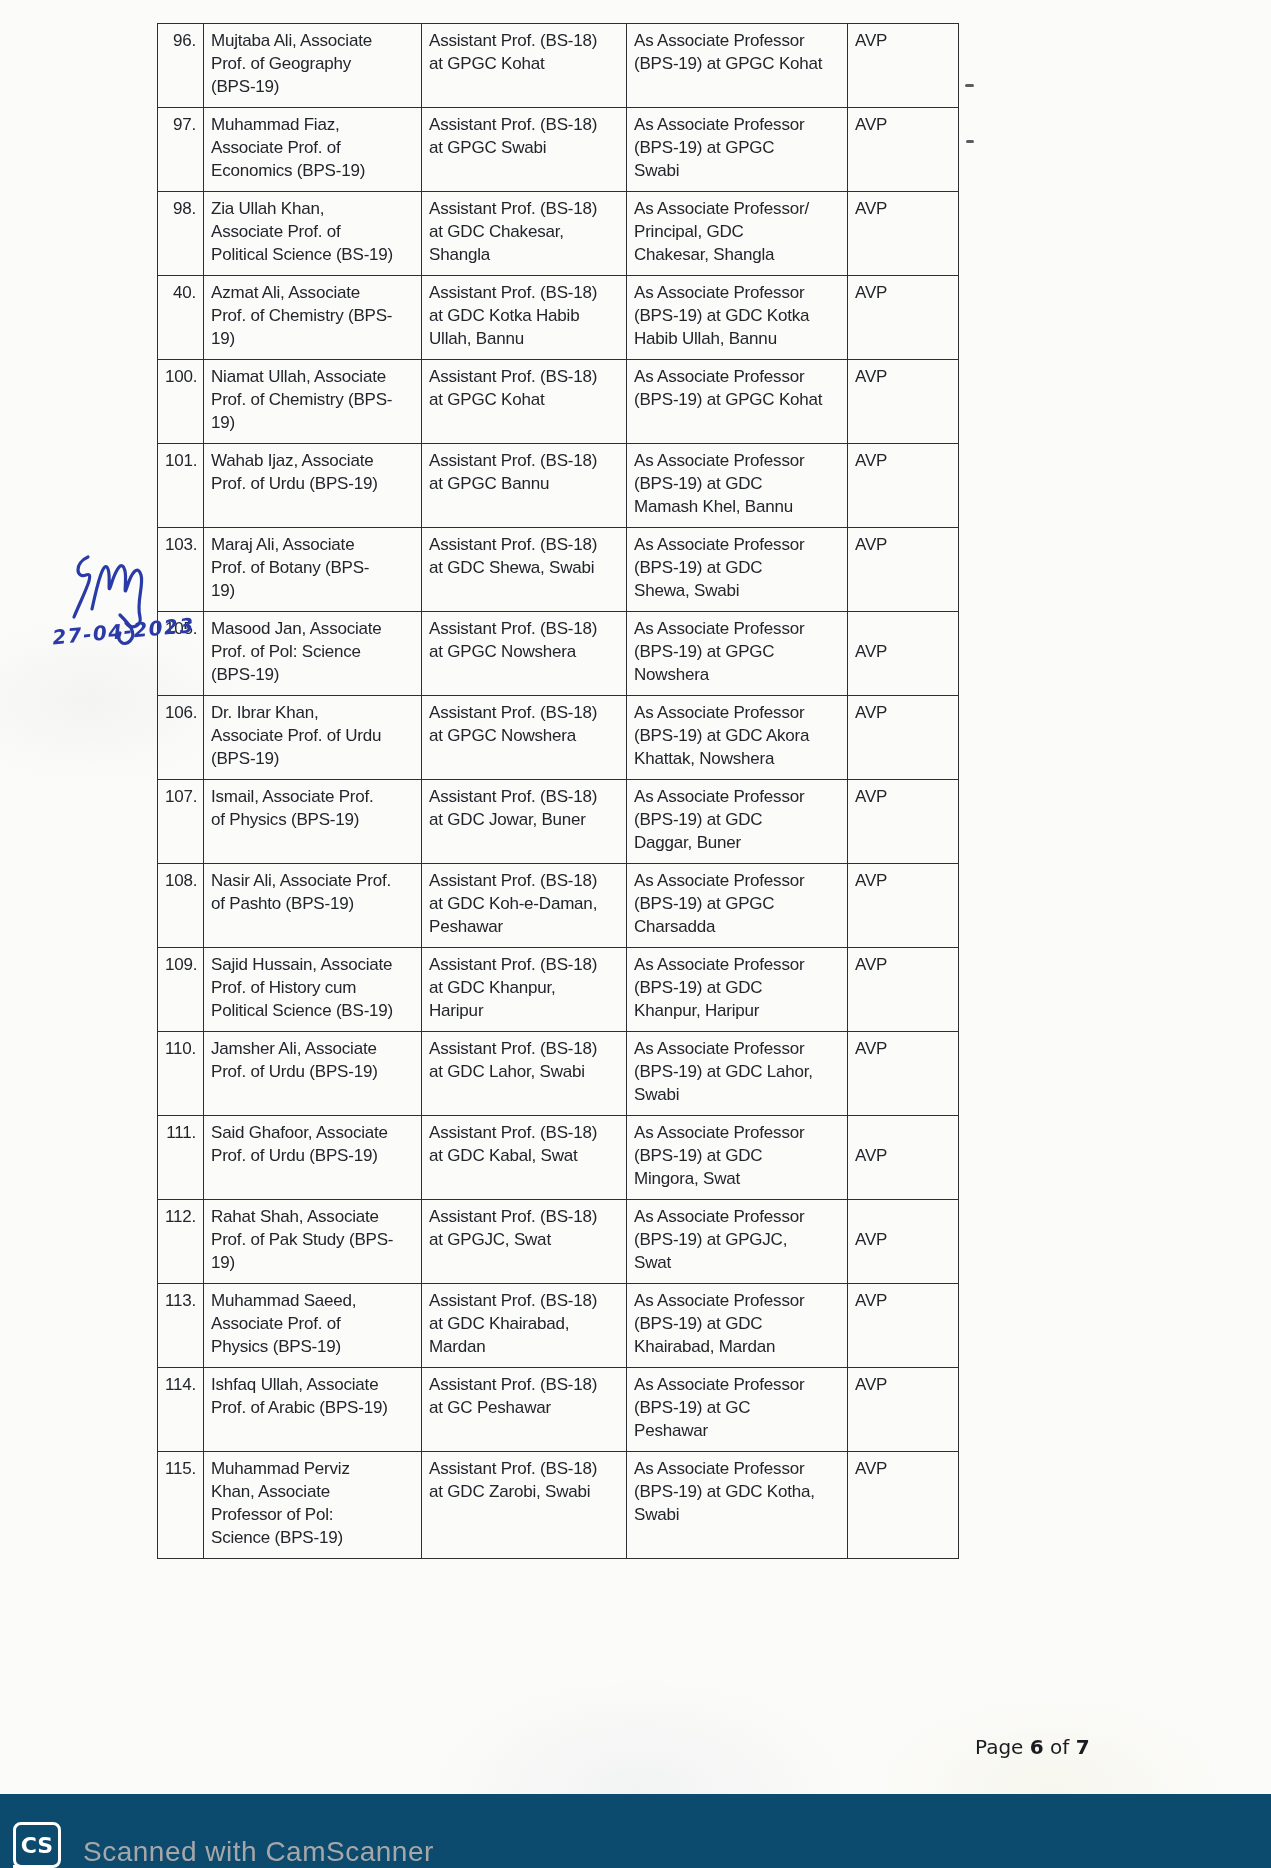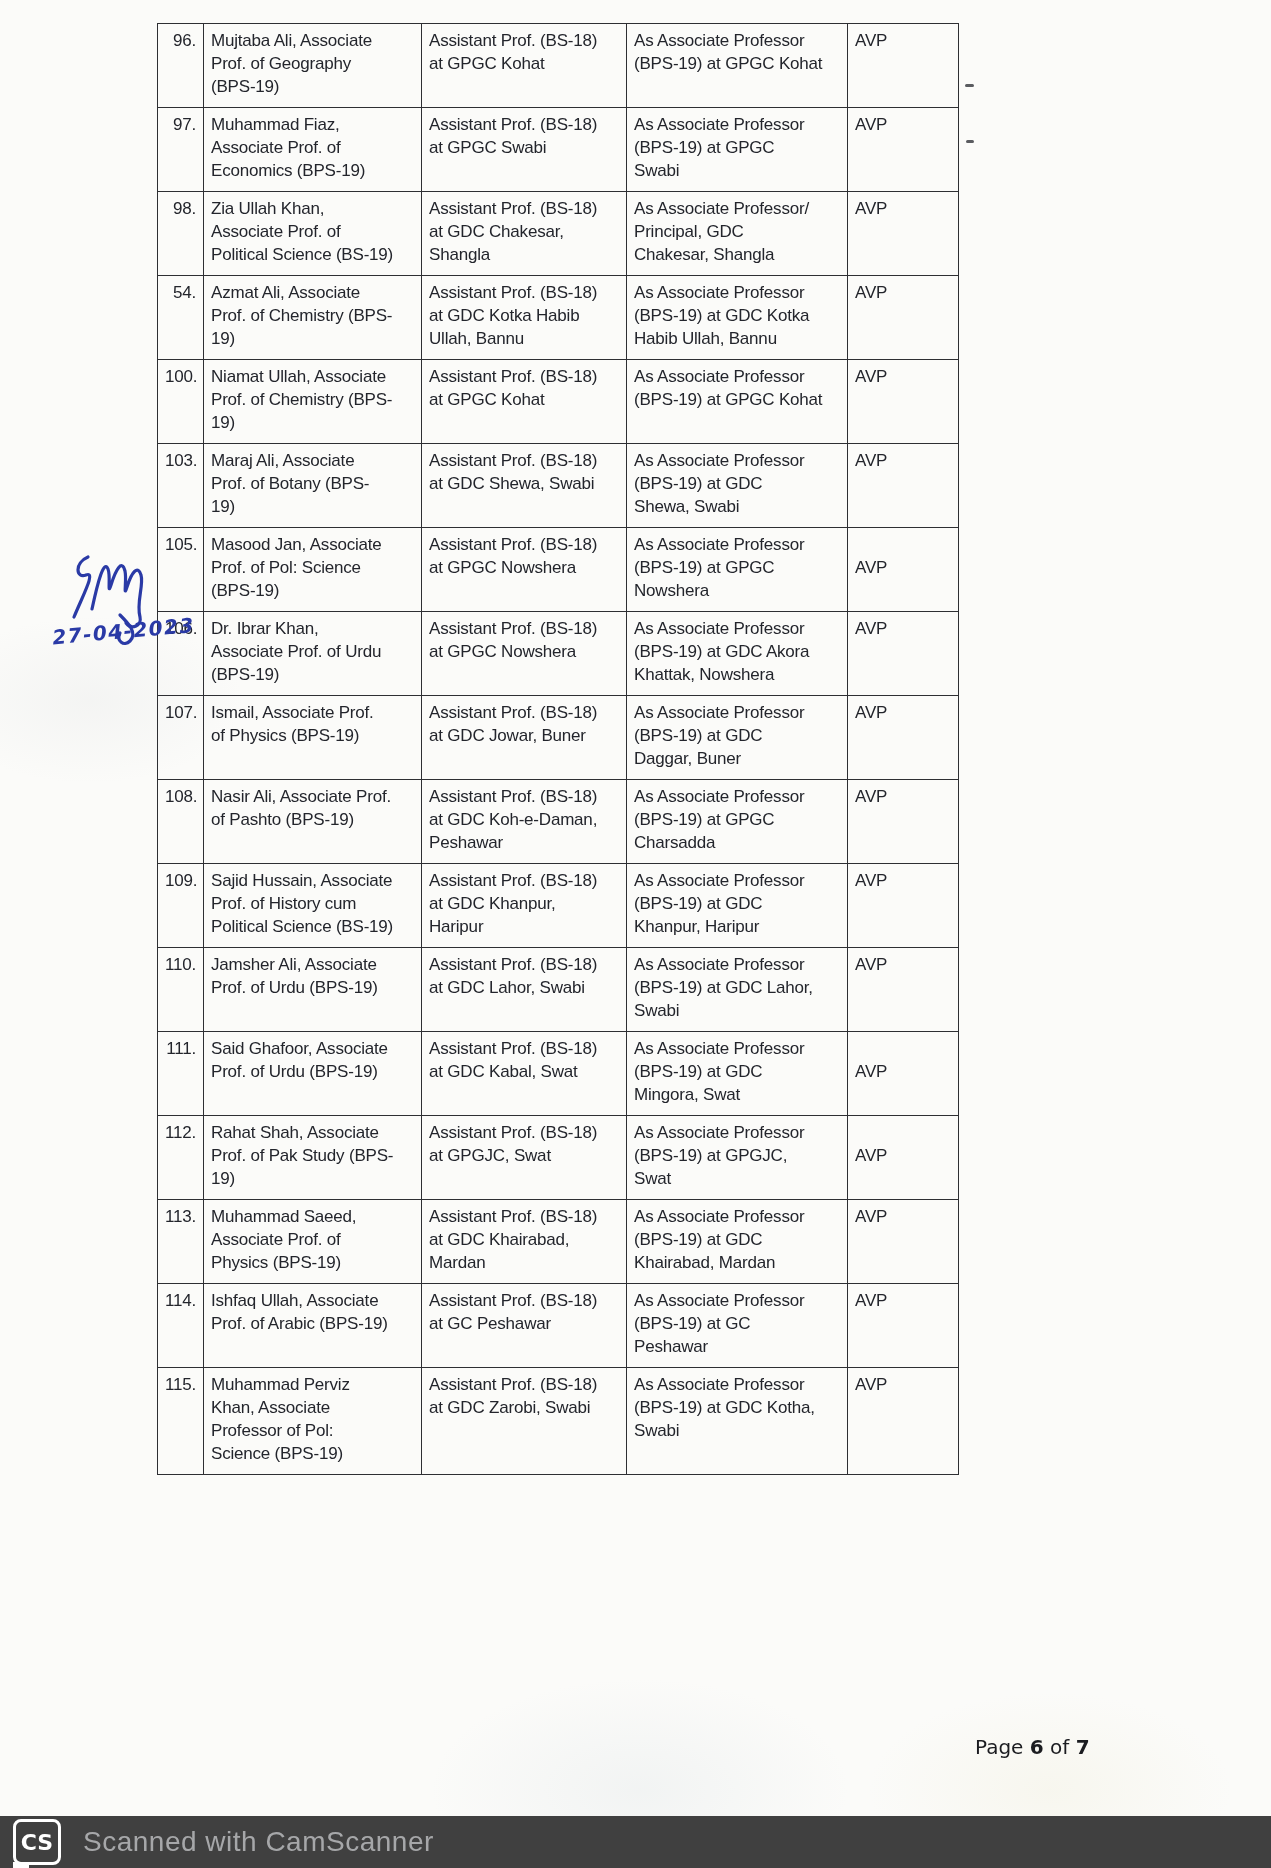--- a/index.html
+++ b/index.html
@@ -43,22 +43,22 @@
   .pen-mark.m2{left:966px;top:140px;width:8px;height:3px;}
   
   .page-num{
     position:absolute;left:975px;top:1735px;
     font-size:20px;color:#1b1c20;letter-spacing:0;
     font-family:"DejaVu Sans",sans-serif;white-space:nowrap;
   }
   .page-num b{font-weight:bold;}
   
   .footer-bar{
-    position:absolute;left:0;right:0;bottom:0;height:52px;
-    background:#404040;display:flex;align-items:center;
+    position:absolute;left:0;right:0;bottom:0;height:74px;
+    background:#0c4a6e;display:flex;align-items:flex-end;
   }
   .cs-badge{
     position:relative;margin-left:13px;width:42px;height:40px;
     border:3px solid #ffffff;border-radius:8px;
     display:flex;align-items:center;justify-content:center;
     color:#ffffff;font-weight:bold;font-size:22px;letter-spacing:0;
     font-family:"DejaVu Sans",sans-serif;
   }
   .cs-badge .fold{
     position:absolute;left:-3px;bottom:-9px;width:16px;height:9px;
@@ -117,21 +117,21 @@
           <td class="c-pres">Assistant Prof. (BS-18)
 at GDC Chakesar,
 Shangla</td>
           <td class="c-prop">As Associate Professor/
 Principal, GDC
 Chakesar, Shangla</td>
           <td class="c-avp">AVP</td>
         </tr>
 
         <tr>
-          <td class="c-num">54.</td>
+          <td class="c-num">40.</td>
           <td class="c-name">Azmat Ali, Associate
 Prof. of Chemistry (BPS-
 19)</td>
           <td class="c-pres">Assistant Prof. (BS-18)
 at GDC Kotka Habib
 Ullah, Bannu</td>
           <td class="c-prop">As Associate Professor
 (BPS-19) at GDC Kotka
 Habib Ullah, Bannu</td>
           <td class="c-avp">AVP</td>
@@ -142,20 +142,31 @@
           <td class="c-name">Niamat Ullah, Associate
 Prof. of Chemistry (BPS-
 19)</td>
           <td class="c-pres">Assistant Prof. (BS-18)
 at GPGC Kohat</td>
           <td class="c-prop">As Associate Professor
 (BPS-19) at GPGC Kohat</td>
           <td class="c-avp">AVP</td>
         </tr>
 
+        <tr>
+          <td class="c-num">101.</td>
+          <td class="c-name">Wahab Ijaz, Associate
+Prof. of Urdu (BPS-19)</td>
+          <td class="c-pres">Assistant Prof. (BS-18)
+at GPGC Bannu</td>
+          <td class="c-prop">As Associate Professor
+(BPS-19) at GDC
+Mamash Khel, Bannu</td>
+          <td class="c-avp">AVP</td>
+        </tr>
 
 
         <tr>
           <td class="c-num">103.</td>
           <td class="c-name">Maraj Ali, Associate
 Prof. of Botany (BPS-
 19)</td>
           <td class="c-pres">Assistant Prof. (BS-18)
 at GDC Shewa, Swabi</td>
           <td class="c-prop">As Associate Professor

